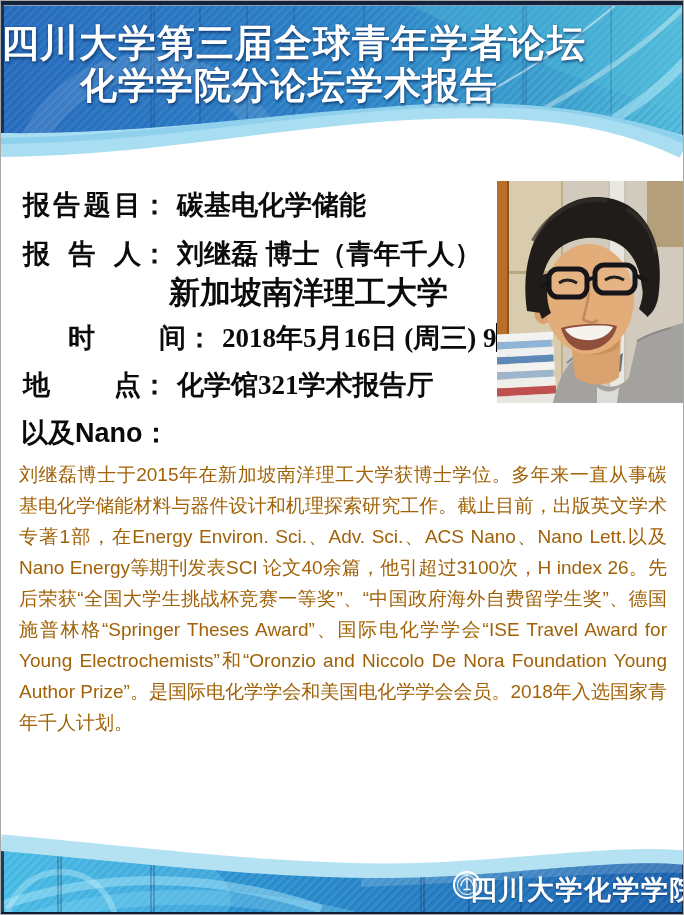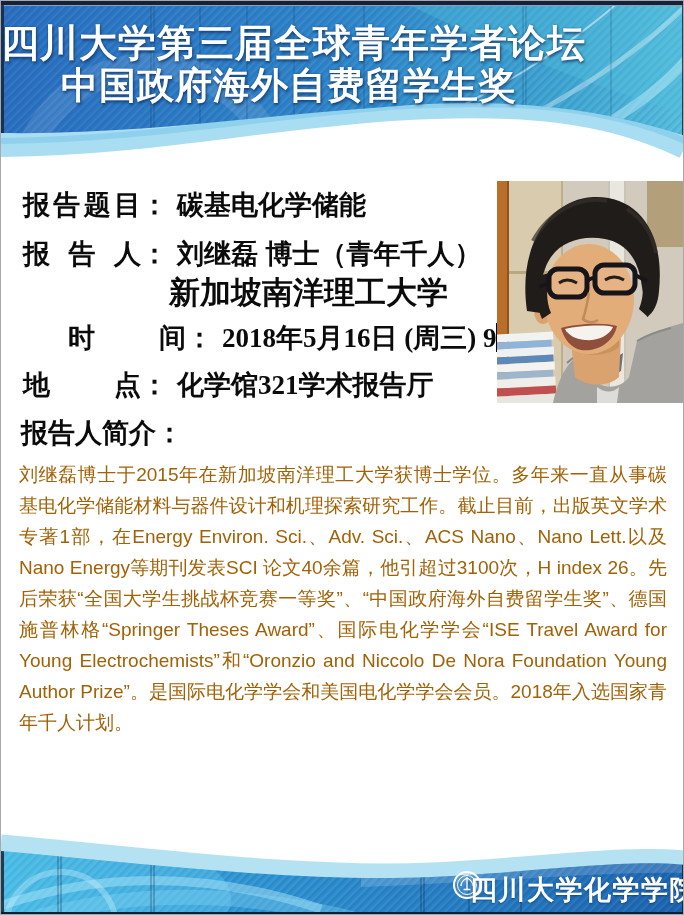--- a/index.html
+++ b/index.html
@@ -61,21 +61,21 @@
         <path d="M420,200 C560,160 660,100 700,40" stroke="rgba(190,235,250,0.5)" stroke-width="10" fill="none"></path>
         <circle cx="150" cy="195" r="130" stroke="rgba(255,255,255,0.10)" stroke-width="26" fill="none"></circle>
         <path d="M150,0 V170 M153,0 V170 M199,0 V170 M246,0 V170 M293,0 V170 M363,0 V170 M522,0 V170 M525,0 V170 M610,0 V170" stroke="rgba(6,30,70,0.28)" stroke-width="1"></path>
         <rect width="684" height="4" fill="#15223c"></rect>
         <rect y="4" width="684" height="1" fill="#8ba0bb"></rect>
         <rect width="3" height="170" fill="#15223c" opacity="0.8"></rect>
         <rect x="681" width="3" height="170" fill="#15223c" opacity="0.8"></rect>
       </g>
     </svg>
     <div class="title title1">四川大学第三届全球青年学者论坛</div>
-    <div class="title title2">中国政府海外自费留学生奖</div>
+    <div class="title title2">化学学院分论坛学术报告</div>
   </div>
 
   <div class="info-row" style="top:235px;">
     <span class="info-label">报告人</span><span class="info-colon">：</span><span>刘继磊 博士（青年千人）</span>
   </div>
 
   <div class="info-row" style="top:186px;">
     <span class="info-label">报告题目</span><span class="info-colon">：</span><span>碳基电化学储能</span>
   </div>
   <div class="affil" style="top:271px;">新加坡南洋理工大学</div>
@@ -140,21 +140,21 @@
       <path d="M62,102 Q70,96 80,102" stroke="#231f1c" stroke-width="3" fill="none"></path>
       <path d="M108,99 Q117,93 127,99" stroke="#231f1c" stroke-width="3" fill="none"></path>
 
       <path d="M92,112 C90,124 88,132 86,138 C90,142 97,142 101,139" stroke="#c28a58" stroke-width="2.5" fill="none"></path>
 
       <path d="M64,147 C78,143 106,141 120,145 C116,163 98,171 84,169 C74,167 67,158 64,147 Z" fill="#8f4f3a"></path>
       <path d="M68,148 C80,145 106,143 116,146 C112,155 100,160 88,159 C78,158 71,154 68,148 Z" fill="#f6f3ee"></path>
     </svg>
   </div>
 
-  <div class="bio-heading">报告人简介：</div>
+  <div class="bio-heading">以及Nano：</div>
   <p class="bio-text">刘继磊博士于2015年在新加坡南洋理工大学获博士学位。多年来一直从事碳基电化学储能材料与器件设计和机理探索研究工作。截止目前，出版英文学术专著1部，在Energy Environ. Sci.、Adv. Sci.、ACS Nano、Nano Lett.以及Nano Energy等期刊发表SCI 论文40余篇，他引超过3100次，H index 26。先后荣获“全国大学生挑战杯竞赛一等奖”、“中国政府海外自费留学生奖”、德国施普林格“Springer Theses Award”、国际电化学学会“ISE Travel Award for Young Electrochemists”和“Oronzio and Niccolo De Nora Foundation Young Author Prize”。是国际电化学学会和美国电化学学会会员。2018年入选国家青年千人计划。</p>
 
   <div class="footer">
     <svg width="684" height="87" viewBox="0 0 684 87">
       <defs>
         <linearGradient id="fg" x1="0" y1="0" x2="1" y2="0">
           <stop offset="0" stop-color="#3db4e0"></stop>
           <stop offset="0.4" stop-color="#2f93d2"></stop>
           <stop offset="1" stop-color="#1d64b0"></stop>
         </linearGradient>

